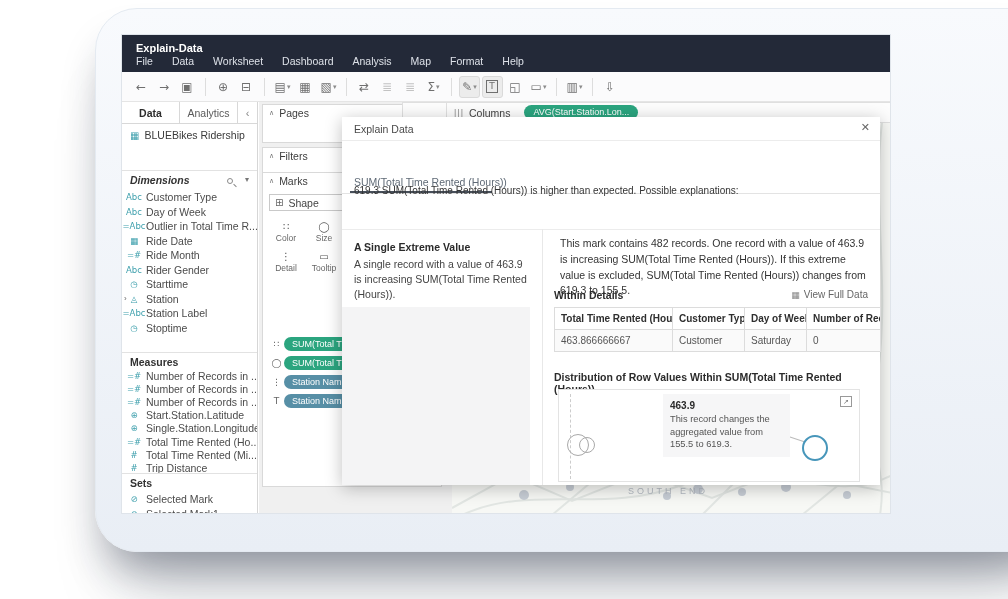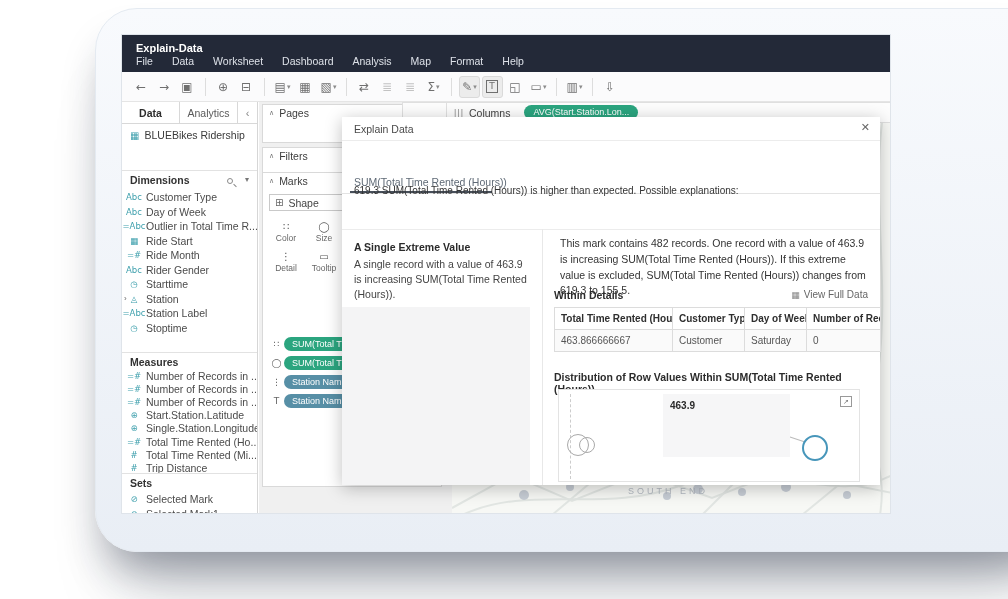--- a/index.html
+++ b/index.html
@@ -286,21 +286,21 @@
     <div class="sidebar">
       <div class="sb-tabs">
         <span class="sb-tab data">Data</span>
         <span class="sb-tab analytics">Analytics</span>
         <span class="sb-collapse">‹</span>
       </div>
       <div class="sb-ds">
         <span class="dsi">▦</span>
         <span>BLUEBikes Ridership</span>
       </div>
-      <div class="sb-sec" style="top:68px;">
+      <div class="sb-sec" style="top:68px;font-style:italic;">
         <span>Dimensions</span>
         <span class="mag"></span>
         <span class="caret">▾</span>
       </div>
       <div class="f-list" style="top:88px;">
 
           <div class="f-row">
             <span class="f-pre"></span>
             <span class="f-ic">Abc</span>
             <span class="f-lb">Customer Type</span>
@@ -314,21 +314,21 @@
 
           <div class="f-row">
             <span class="f-pre"></span>
             <span class="f-ic">=Abc</span>
             <span class="f-lb">Outlier in Total Time R...</span>
           </div>
 
           <div class="f-row">
             <span class="f-pre"></span>
             <span class="f-ic">▦</span>
-            <span class="f-lb">Ride Start</span>
+            <span class="f-lb">Ride Date</span>
           </div>
 
           <div class="f-row">
             <span class="f-pre"></span>
             <span class="f-ic">=#</span>
             <span class="f-lb">Ride Month</span>
           </div>
 
           <div class="f-row">
             <span class="f-pre"></span>
@@ -575,19 +575,20 @@
 
       <div class="dist-title">Distribution of Row Values Within SUM(Total Time Rented (Hours))</div>
       <div class="chart">
         <div class="ch-dash"></div>
         <div class="ring r1"></div>
         <div class="ring r2"></div>
         <div class="ch-pointer"></div>
         <div class="bluecircle"></div>
         <div class="ch-note">
           <div class="nv">463.9</div>
+          <div class="nt">This record changes the aggregated value from 155.5 to 619.3.</div>
         </div>
         <div class="ch-expand">↗</div>
       </div>
     </div>
 
   </div>
 </div>
 
 </body></html>

